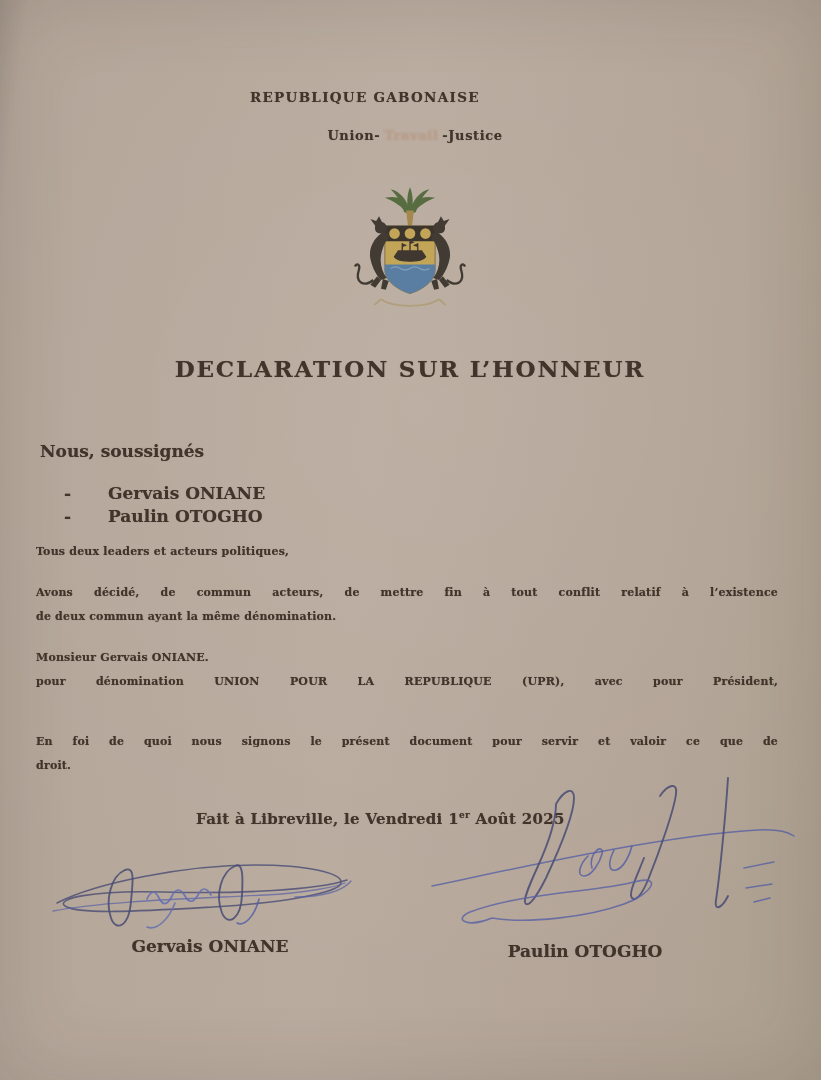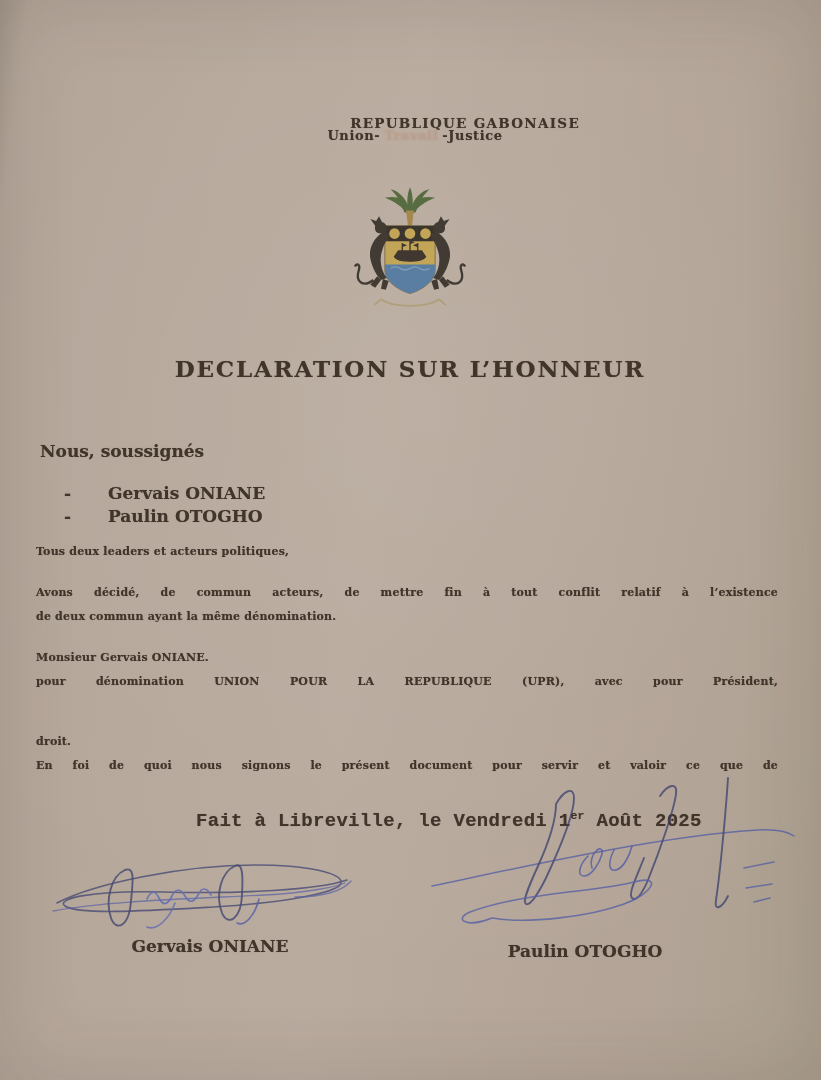--- a/index.html
+++ b/index.html
@@ -10,35 +10,35 @@
     overflow:hidden;
     font-family:"DejaVu Serif","Liberation Serif",serif;
     color:#41342a;
     background:
       radial-gradient(130% 90% at 52% 38%, rgba(255,255,255,0.06), rgba(0,0,0,0) 62%),
       linear-gradient(97deg,#a2968a 0%,#b3a598 3%,#b9ab9e 45%,#b3a497 78%,#aca08f 100%);
     box-shadow:inset 0 0 80px rgba(60,45,35,0.14);
   }
   .abs{position:absolute;}
   .ink{font-weight:bold;text-shadow:0 0 0.7px rgba(65,52,42,0.55);}
-  .republic{left:250px;top:89px;width:330px;text-align:right;
-    font-size:13.5px;letter-spacing:1.3px;margin-top:26px;}
+  .republic{left:250px;top:89px;width:330px;text-align:left;
+    font-size:13.5px;letter-spacing:1.3px;}
   .motto{left:250px;top:128px;width:330px;text-align:center;font-size:13px;letter-spacing:0.6px;}
   .motto .faded{color:#c08b6e;opacity:0.5;filter:blur(0.8px);padding:0 4px;}
   .emblem{left:352px;top:182px;width:116px;height:138px;
     filter:blur(0.45px) saturate(0.85);opacity:0.93;}
   .title{left:120px;top:355px;width:580px;text-align:center;
     font-size:23px;letter-spacing:1.8px;}
   .body-line{font-size:11px;line-height:24px;letter-spacing:0.2px;}
   .stretch{text-align:justify;text-align-last:justify;}
   .intro{left:40px;top:441px;font-size:17px;}
   .sig-row{display:flex;gap:34px;font-size:17px;}
   .sig-row .dash{width:10px;}
   .para{width:742px;}
-  .date-line{left:196px;top:810px;font-size:19px;letter-spacing:0.3px;font-family:Liberation Mono, monospace;}
+  .date-line{left:196px;top:810px;font-size:15px;letter-spacing:0.3px;}
   sup{font-size:0.6em;vertical-align:super;line-height:0;}
   .signature{filter:blur(0.3px);opacity:0.88;}
   .sig-label{font-size:17px;text-align:center;}
 </style>
 </head>
 <body>
 
 <div class="page">
 
   <div class="abs ink republic">REPUBLIQUE GABONAISE</div>
@@ -105,22 +105,22 @@
     <div class="body-line stretch">Avons décidé, de commun acteurs, de mettre fin à tout conflit relatif à l’existence</div>
     <div class="body-line">de deux commun ayant la même dénomination.</div>
   </div>
 
   <div class="abs ink para" style="left:36px;top:646px;">
     <div class="body-line">Monsieur Gervais ONIANE.</div>
     <div class="body-line stretch">pour dénomination UNION POUR LA REPUBLIQUE (UPR), avec pour Président,</div>
   </div>
 
   <div class="abs ink para" style="left:36px;top:730px;">
+    <div class="body-line stretch">En foi de quoi nous signons le présent document pour servir et valoir ce que de</div>
     <div class="body-line">droit.</div>
-    <div class="body-line stretch">En foi de quoi nous signons le présent document pour servir et valoir ce que de</div>
   </div>
 
   <div class="abs ink date-line"><span>Fait à Libreville, le Vendredi 1</span><sup>er</sup><span> Août 2025</span></div>
 
   <svg class="abs signature" style="left:45px;top:843px;" width="310" height="95" viewBox="0 0 310 95" fill="none" stroke-linecap="round">
     <path d="M12,60 C50,40 140,22 210,22 C262,22 298,30 296,40 C294,50 236,60 168,64 C98,68 34,72 20,63 C10,56 46,47 118,49 C196,51 272,47 302,37" stroke="#39406f" stroke-width="1.6" opacity="0.8"></path>
     <path d="M8,68 C60,58 140,56 220,52 C260,50 290,44 300,40" stroke="#4b57a6" stroke-width="1.3" opacity="0.7"></path>
     <path d="M80,27 C66,33 60,57 66,75 C71,89 84,84 86,58 C88,38 90,23 80,27" stroke="#39406f" stroke-width="1.9" opacity="0.85"></path>
     <path d="M190,23 C176,29 170,52 177,70 C183,84 196,76 197,52 C198,33 198,19 190,23" stroke="#39406f" stroke-width="1.9" opacity="0.85"></path>
     <path d="M102,56 q6,-13 12,-1 q6,12 13,-2 q6,-12 13,0 q6,11 13,-1 q6,-12 13,0" stroke="#5a67b5" stroke-width="1.7" opacity="0.9"></path>

